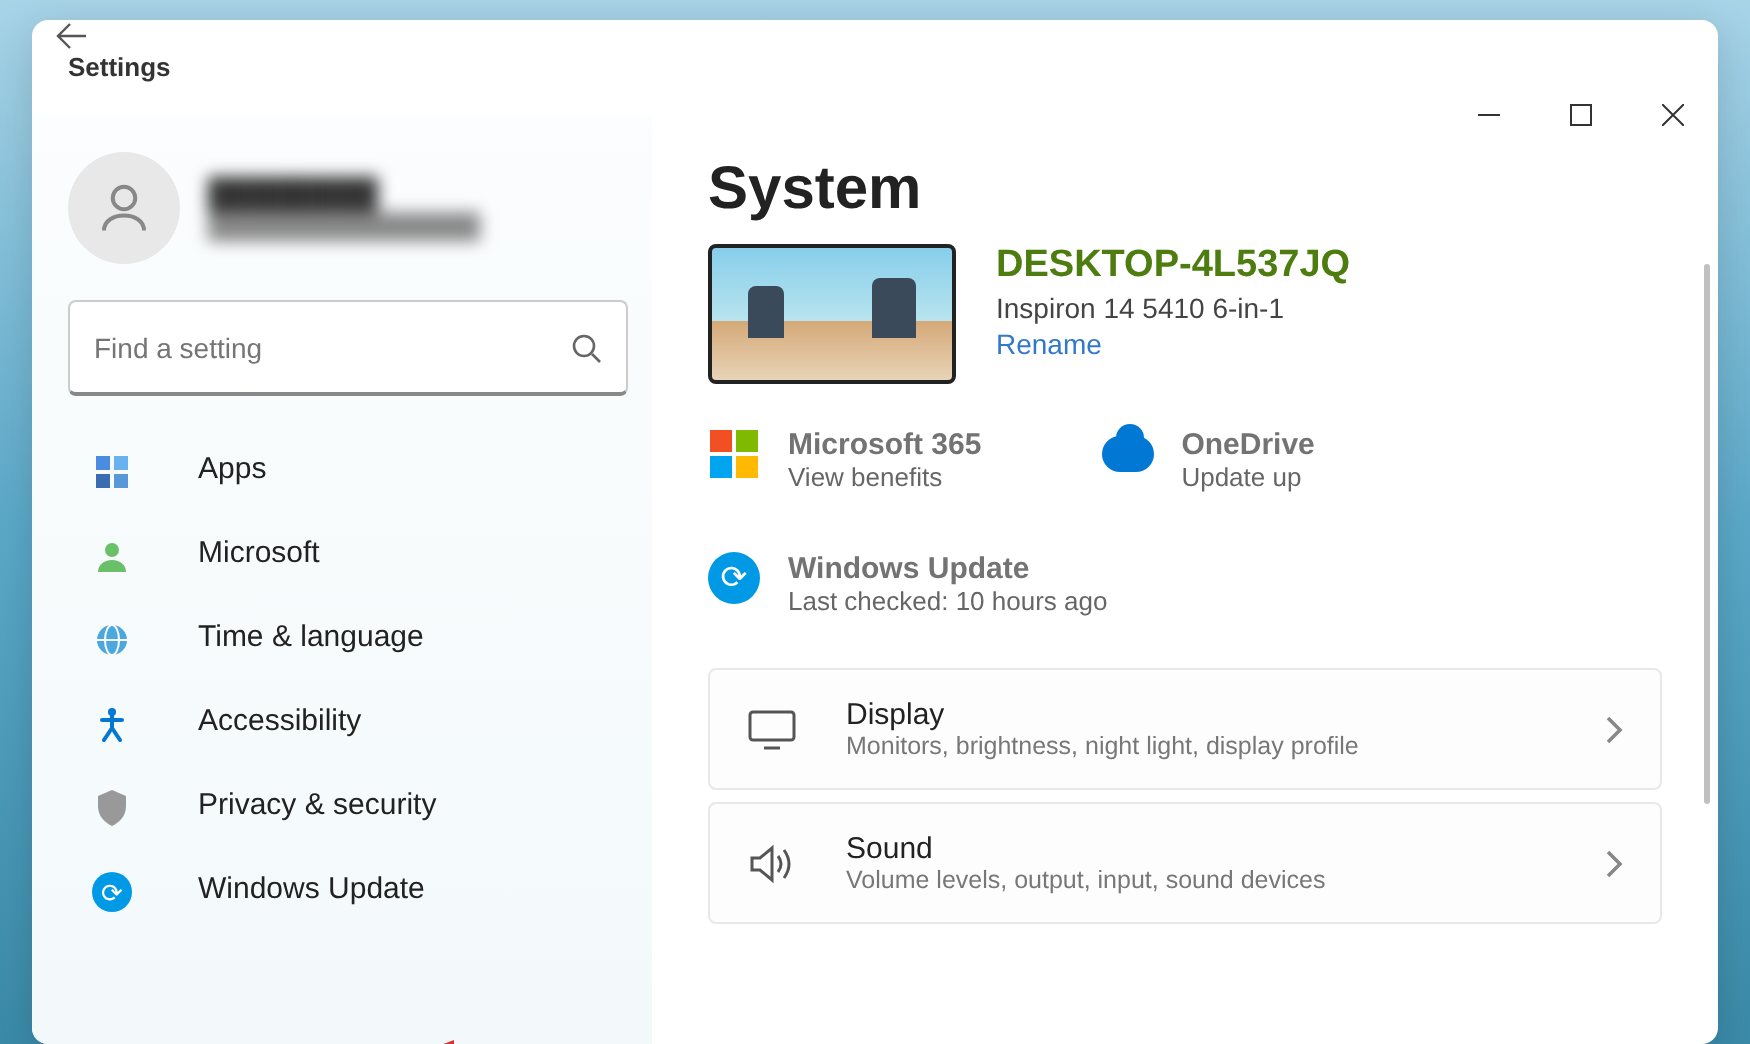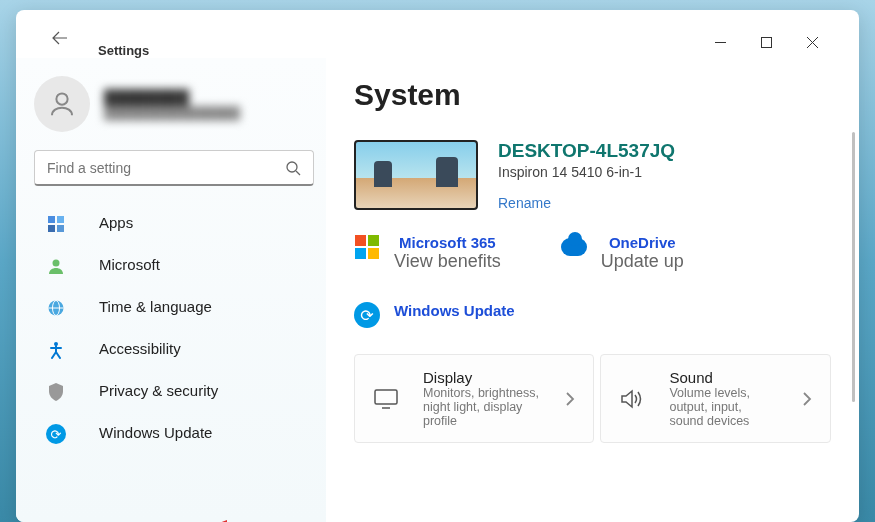--- a/index.html
+++ b/index.html
@@ -7,21 +7,21 @@
       width: 875px; height: 522px;
       background: linear-gradient(180deg, #a8d4e8 0%, #5ba8c8 50%, #3a8aa8 100%);
       overflow: hidden; position: relative;
     }
     .window {
       position: absolute; top: 10px; left: 16px; right: 16px; bottom: 0;
       background: #fff; border-radius: 8px; overflow: hidden;
       box-shadow: 0 4px 20px rgba(0,0,0,0.15);
     }
     .titlebar {
-      height: 48px; display: flex; align-items: flex-end; padding: 0 24px;
+      height: 48px; display: flex; align-items: flex-start; padding: 0 0; flex-direction: column;
     }
     .back-btn {
       width: 40px; height: 40px; display: flex; align-items: center; justify-content: center;
       cursor: pointer; border-radius: 4px;
     }
     .title { font-size: 13px; color: #333; margin-left: 18px; font-weight: 600; }
     .window-controls { margin-left: auto; display: flex; }
     .wc-btn { width: 46px; height: 32px; display: flex; align-items: center; justify-content: center; cursor: pointer; }
     .body { display: flex; height: calc(100% - 48px); }
     .sidebar {
@@ -31,52 +31,52 @@
     .user-row { display: flex; align-items: center; gap: 14px; padding: 6px 0 18px 0; }
     .avatar {
       width: 56px; height: 56px; border-radius: 50%; background: #e8e8e8;
       display: flex; align-items: center; justify-content: center;
     }
     .user-text { filter: blur(4px); }
     .user-name { font-weight: 600; font-size: 15px; color: #333; }
     .user-sub { font-size: 12px; color: #888; }
     .search {
       display: flex; align-items: center; border: 1px solid #ccc; border-bottom: 2px solid #888;
-      border-radius: 4px; padding: 0 12px; height: 36px; background: #fff;
+      border-radius: 4px; padding: 0 12px; height: 48px; background: #fff;
     }
     .search input { border: none; outline: none; flex: 1; font-size: 14px; background: transparent; }
     .nav { margin-top: 28px; }
     .nav-item {
       display: flex; align-items: flex-start; gap: 33px; height: 40px; padding: 0 12px;
       border-radius: 4px; cursor: pointer; font-size: 15px; color: #222; margin-bottom: 2px;
       position: relative;
     }
     .nav-icon { width: 20px; height: 20px; display: flex; align-items: center; justify-content: center; font-size: 16px; }
     .content { flex: 1; padding: 20px 28px 0 28px; overflow-y: auto; position: relative; }
-    .page-title { font-size: 30px; font-weight: 600; color: #222; margin-bottom: 28px; }
+    .page-title { font-size: 30px; font-weight: 600; color: #222; margin-bottom: 10px; }
     .device-row { display: flex; gap: 20px; align-items: flex-start; margin-bottom: 22px; }
     .device-thumb {
       width: 124px; height: 70px; border: 2px solid #222; border-radius: 4px;
       background: linear-gradient(180deg, #87ceeb 0%, #b8e4ee 55%, #d4a876 55%, #e8d4b8 100%);
       position: relative; overflow: hidden;
     }
     .device-thumb::before, .device-thumb::after {
       content: ''; position: absolute; bottom: 32%; background: #3a4a5a;
     }
     .device-thumb::before { left: 15%; width: 18px; height: 26px; border-radius: 4px 4px 0 0; }
     .device-thumb::after { right: 15%; width: 22px; height: 30px; border-radius: 4px 4px 0 0; }
-    .device-info h2 { font-size: 19px; font-weight: 600; color: #0f766e; }
+    .device-info h2 { font-size: 19px; font-weight: 600; color: #4d7c0f; }
     .device-model { font-size: 14px; color: #444; margin-top: 2px; }
-    .rename-link { font-size: 14px; color: #3478c9; cursor: pointer; margin-top: 15px; display: inline-block; text-align: center; }
+    .rename-link { font-size: 14px; color: #3478c9; cursor: pointer; margin-top: 2px; display: inline-block; text-align: center; }
     .status-grid { display: flex; flex-wrap: wrap; gap: 30px 60px; margin-bottom: 26px; }
     .status-item { display: flex; gap: 14px; align-items: flex-start; cursor: pointer; }
     .status-icon { width: 26px; height: 26px; display: flex; align-items: center; justify-content: center; }
-    .status-title { font-size: 15px; font-weight: 600; color: #1d4ed8; text-align: center; }
-    .status-sub { font-size: 18px; color: #666; }
-    .cards { display: flex; flex-direction: row; gap: 6px; }
+    .status-title { font-size: 15px; font-weight: 600; color: #737373; }
+    .status-sub { font-size: 13px; color: #666; }
+    .cards { display: flex; flex-direction: column; gap: 6px; }
     .card {
       border: 1px solid #e8e8e8; border-radius: 4px; padding: 14px 18px;
       display: flex; align-items: center; gap: 24px; cursor: pointer; background: #fdfdfd;
     }
     .card-icon { width: 26px; height: 26px; display: flex; align-items: center; justify-content: center; color: #555; }
     .card-text { flex: 1; }
     .card-title { font-size: 15px; color: #222; }
     .card-sub { font-size: 12.5px; color: #777; }
     .chevron { color: #888; }
     .ms-logo {
@@ -247,20 +247,21 @@
             <div class="status-title">OneDrive</div>
             <div class="status-sub">Update up</div>
           </div>
         </div>
         <div class="status-item" style="width:100%">
           <div class="status-icon">
               <div class="sync-ico">⟳</div>
             </div>
           <div>
             <div class="status-title">Windows Update</div>
+            <div class="status-sub">Last checked: 10 hours ago</div>
           </div>
         </div>
       </div>
 
       <div class="cards">
         <div class="card">
           <div class="card-icon">
               <svg width="24" height="20" viewBox="0 0 24 20">
                 <rect x="1" y="1" width="22" height="14" rx="1.5" fill="none" stroke="#555" stroke-width="1.5"></rect>
                 <path stroke="#555" stroke-width="1.5" d="M8 19 H16"></path>

